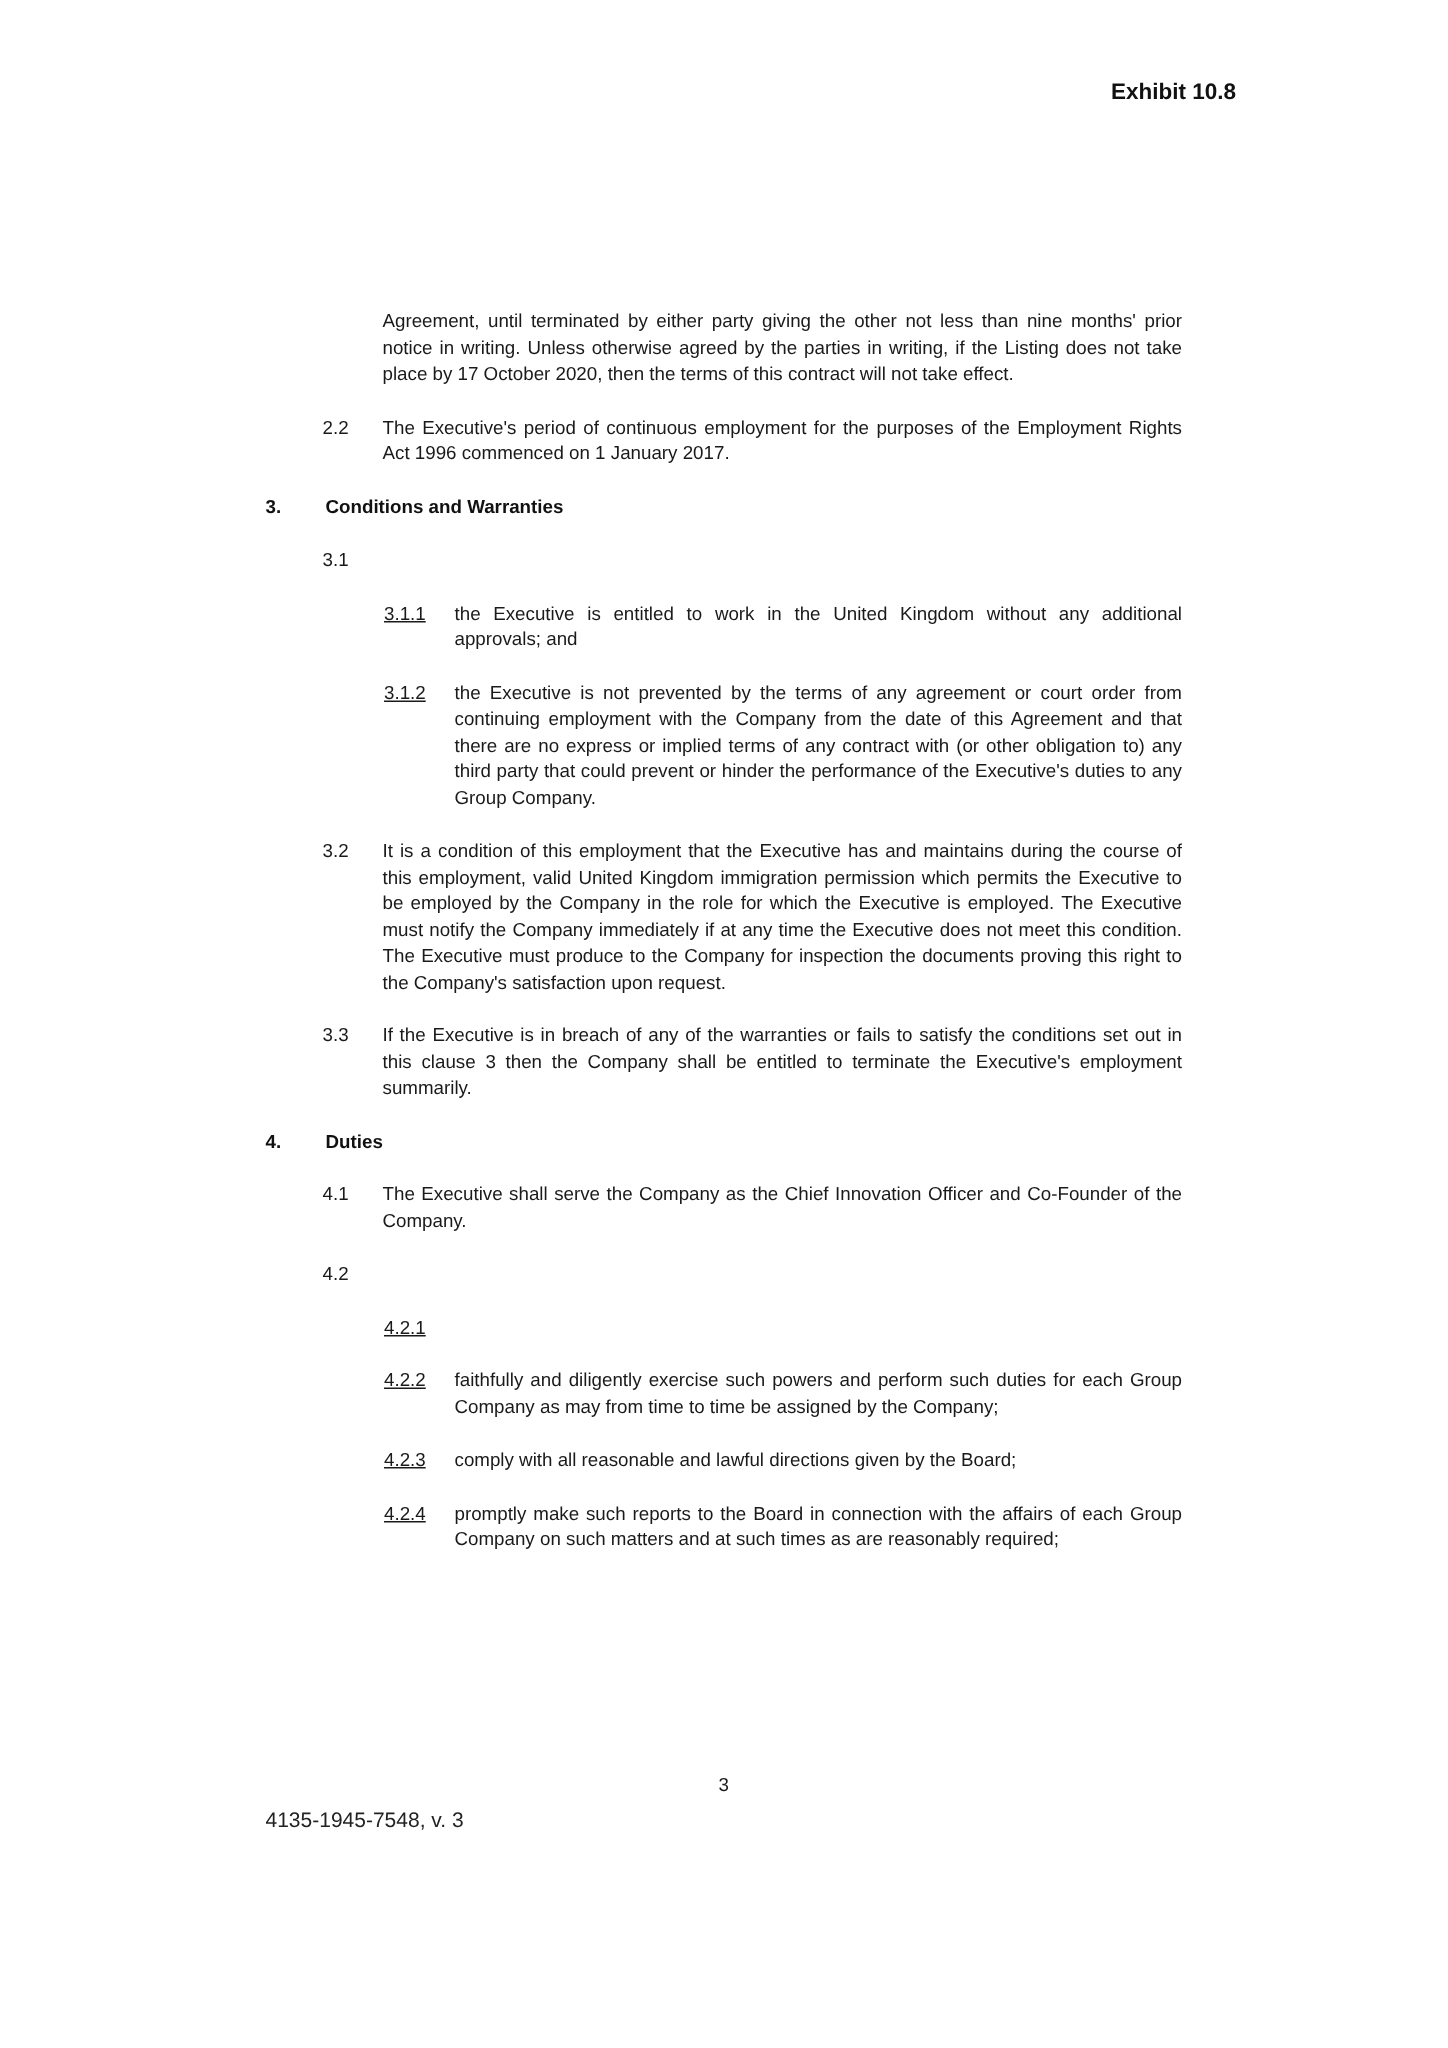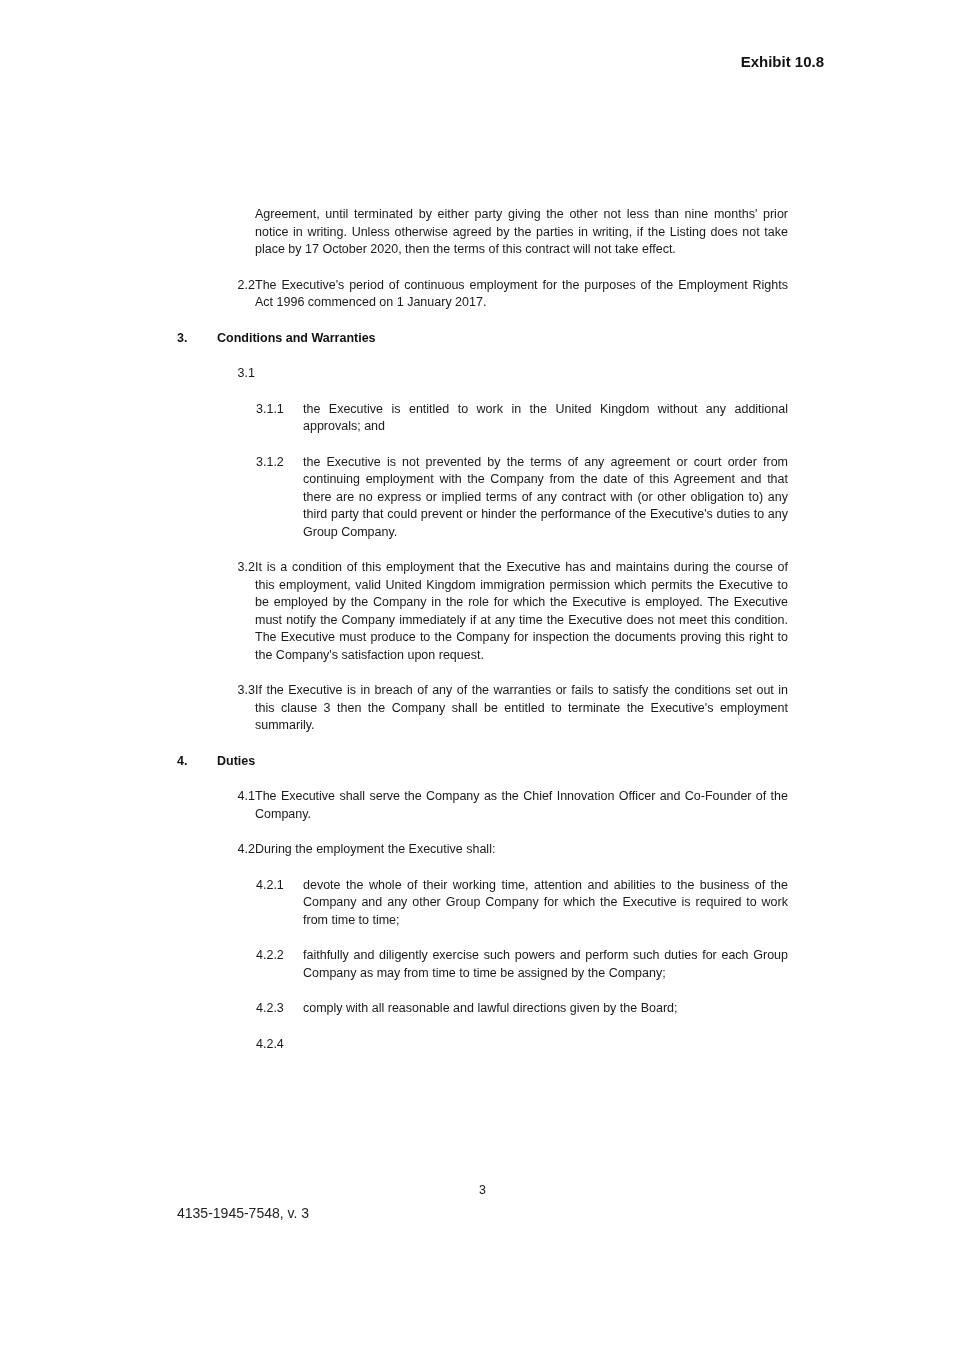--- a/index.html
+++ b/index.html
@@ -34,24 +34,24 @@
   .block .num { flex-shrink: 0; }
   .block .txt { flex: 1 1 auto; text-align: justify; }
   
   .para { padding-left: 78px; }
   
   .heading { font-weight: bold; color: #111111; }
   .heading .num { width: 40px; }
   .heading .txt { text-align: left; }
   
   .clause-1 { padding-left: 38px; }
-  .clause-1 .num { width: 40px; text-align: right; }
+  .clause-1 .num { width: 40px; }
   
   .clause-2 { padding-left: 79px; }
-  .clause-2 .num { width: 47px; }
+  .clause-2 .num { width: 47px; text-decoration: underline; }
   .page-number {
     position: absolute;
     top: 1183px;
     left: 177px;
     width: 611px;
     text-align: center;
     font-size: 12.5px;
   }
   .doc-ref {
     position: absolute;
@@ -113,40 +113,39 @@
       <div class="txt">Duties</div>
     </div>
 
     <div class="block clause-1">
       <span class="num">4.1</span>
       <div class="txt">The Executive shall serve the Company as the Chief Innovation Officer and Co-Founder of the Company.</div>
     </div>
 
     <div class="block clause-1">
       <span class="num">4.2</span>
-      <div class="txt">During the employment the Executive shall:</div>
     </div>
 
     <div class="block clause-2">
       <span class="num">4.2.1</span>
-      <div class="txt">devote the whole of their working time, attention and abilities to the business of the Company and any other Group Company for which the Executive is required to work from time to time;</div>
     </div>
 
     <div class="block clause-2">
       <span class="num">4.2.2</span>
       <div class="txt">faithfully and diligently exercise such powers and perform such duties for each Group Company as may from time to time be assigned by the Company;</div>
     </div>
 
     <div class="block clause-2">
       <span class="num">4.2.3</span>
       <div class="txt">comply with all reasonable and lawful directions given by the Board;</div>
     </div>
 
     <div class="block clause-2">
       <span class="num">4.2.4</span>
+      <div class="txt">promptly make such reports to the Board in connection with the affairs of each Group Company on such matters and at such times as are reasonably required;</div>
     </div>
 
   </div>
 
   <div class="page-number">3</div>
   <div class="doc-ref">4135-1945-7548, v. 3</div>
 
 </div>
 
 </body></html>

